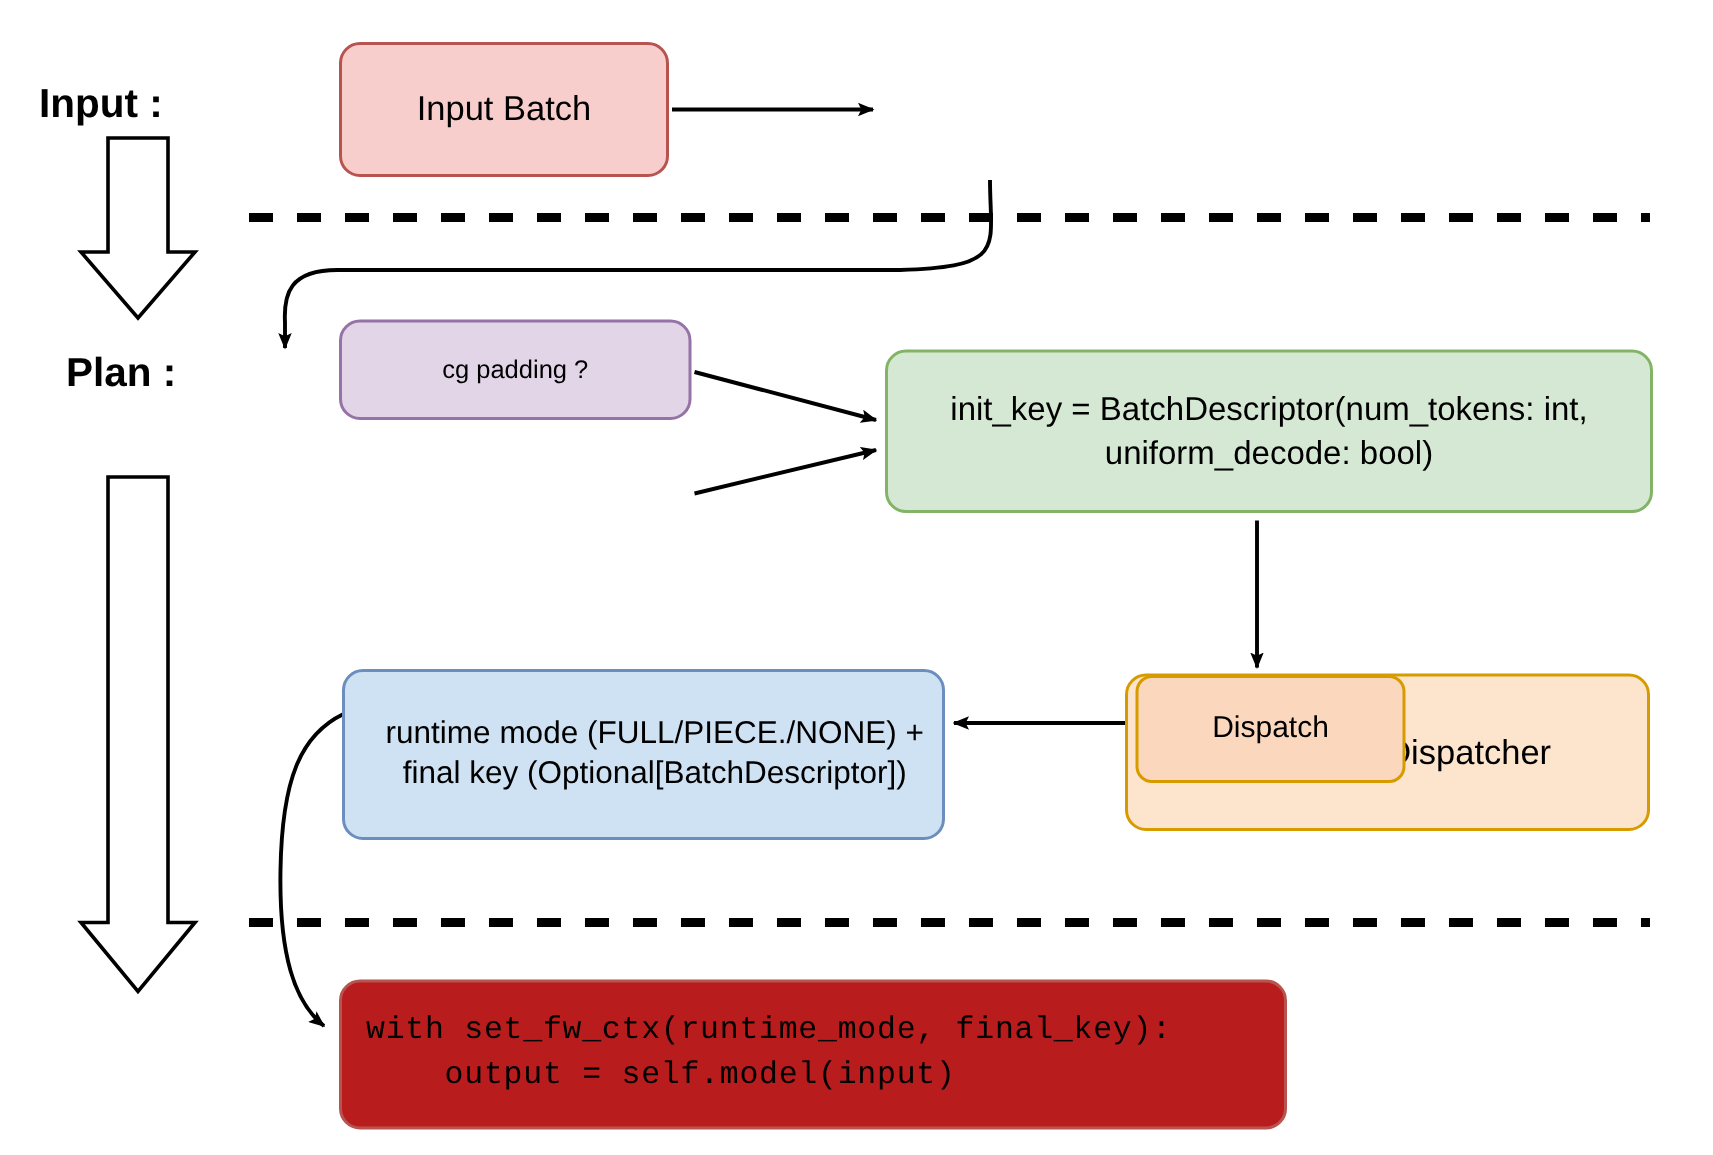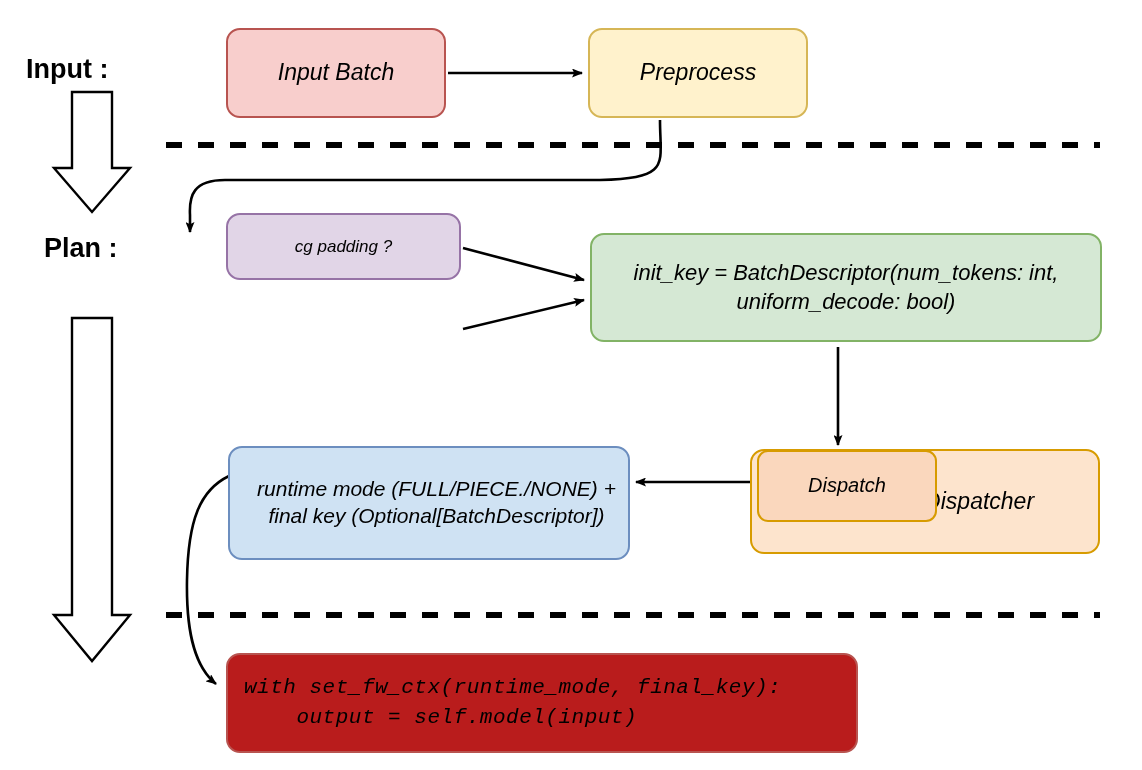--- a/index.html
+++ b/index.html
@@ -39,21 +39,20 @@
     align-items: center;
     justify-content: center;
     text-align: center;
     border-radius: 14px;
     border-style: solid;
     border-width: 2px;
     font-family: "Liberation Sans", sans-serif;
     color: #000000;
     line-height: 1.28;
     padding: 2px 10px;
-    font-style: italic;
   }
   .node.mono {
     font-family: "Liberation Mono", monospace;
     text-align: left;
     justify-content: flex-start;
     white-space: pre;
     line-height: 1.42;
     letter-spacing: 0.5px;
   }
   .n-input-batch {
@@ -134,23 +133,20 @@
     <path d="M 229 476 C 200 490, 188 520, 187 580 C 186 636, 196 668, 216 684" fill="none" stroke="#000000" stroke-width="2.6" marker-end="url(#ah)"></path>
   </svg>
 
   <div class="stage-label" style="left:26px; top:42px;margin-top:12px;">Input :</div>
   <div class="stage-label" style="left:44px; top:233px;">Plan :</div>
 
   <div class="node n-input-batch">
     <span class="label">Input Batch</span>
   </div>
 
-  <div class="node n-preprocess">
-    <span class="label">Preprocess</span>
-  </div>
 
   <div class="node n-cg-padding">
     <span class="label">cg padding ?</span>
   </div>
 
 
   <div class="node n-init-key">
     <span class="label">init_key = BatchDescriptor(num_tokens: int, uniform_decode: bool)</span>
   </div>
 

